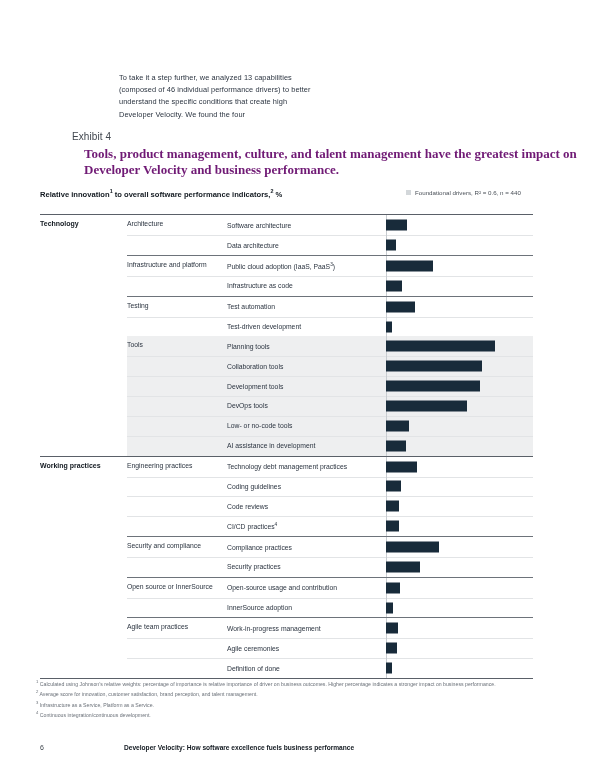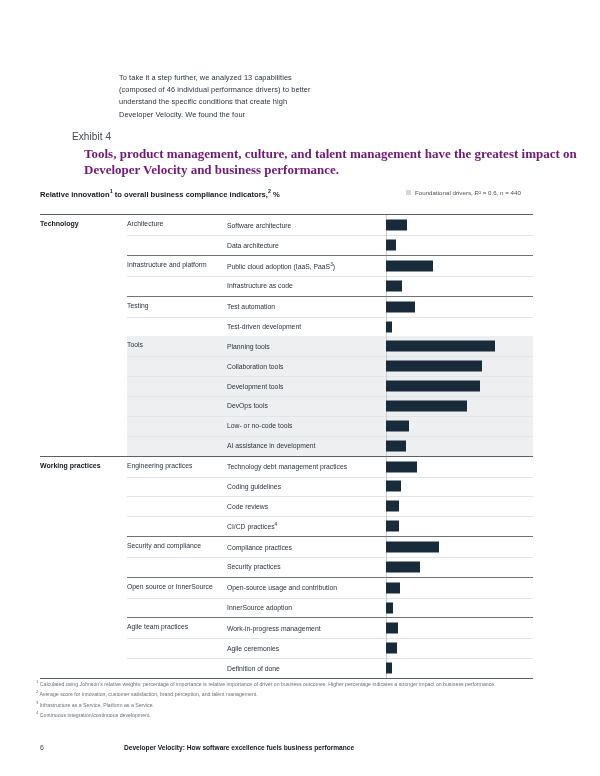--- a/index.html
+++ b/index.html
@@ -219,21 +219,21 @@
 <body>
 
 <div class="bodycopy">
   <div class="col">To take it a step further, we analyzed 13 capabilities (composed of 46 individual performance drivers) to better understand the specific conditions that create high Developer Velocity. We found the four</div>
 </div>
 
 <div class="exhibit-label">Exhibit 4</div>
 <div class="exhibit-title">Tools, product management, culture, and talent management have the greatest impact on Developer Velocity and business performance.</div>
 
 <div class="subtitle">
-  <span>Relative innovation</span><sup>1</sup><span> to overall business compliance indicators,</span><sup>2</sup><span> %</span>
+  <span>Relative innovation</span><sup>1</sup><span> to overall software performance indicators,</span><sup>2</sup><span> %</span>
 </div>
 
 <div class="legend">
   <span class="swatch"></span>
   <span>Foundational drivers, R² = 0.6, n = 440</span>
 </div>
 
 <div class="chart">
   <div class="rule-top"></div>
   <div id="chart-body">

